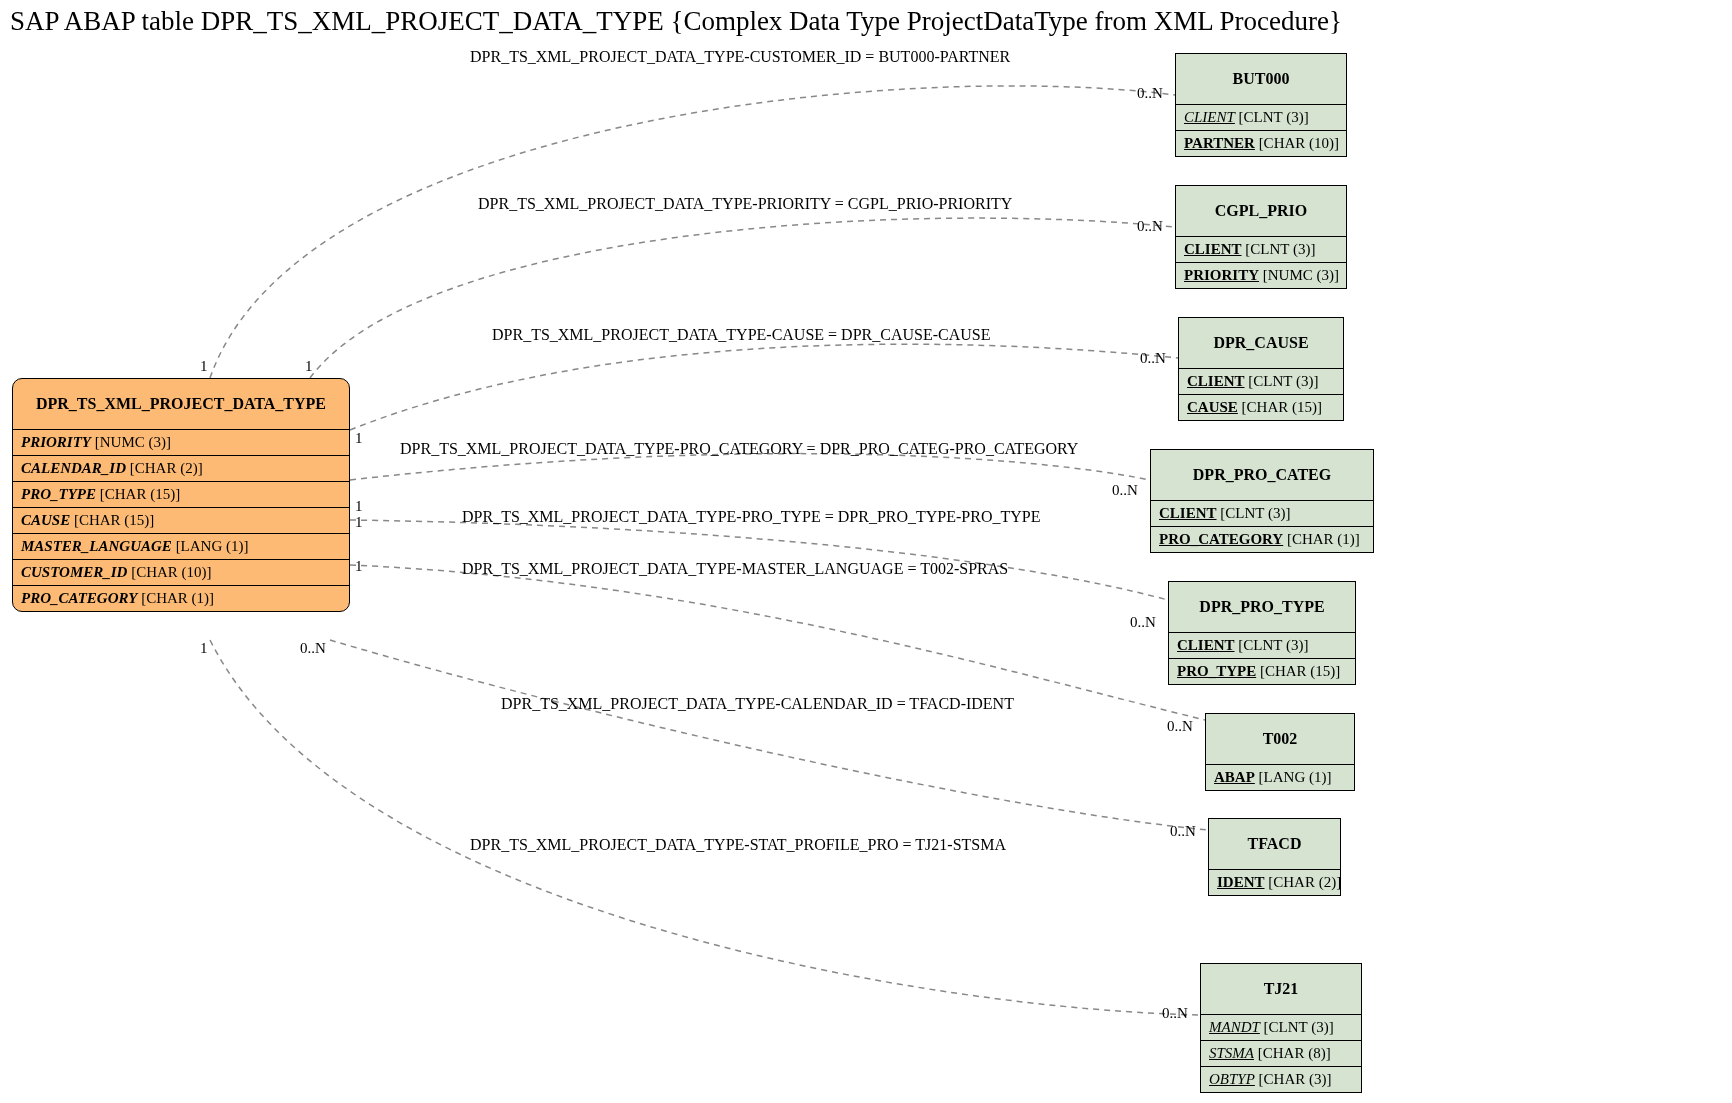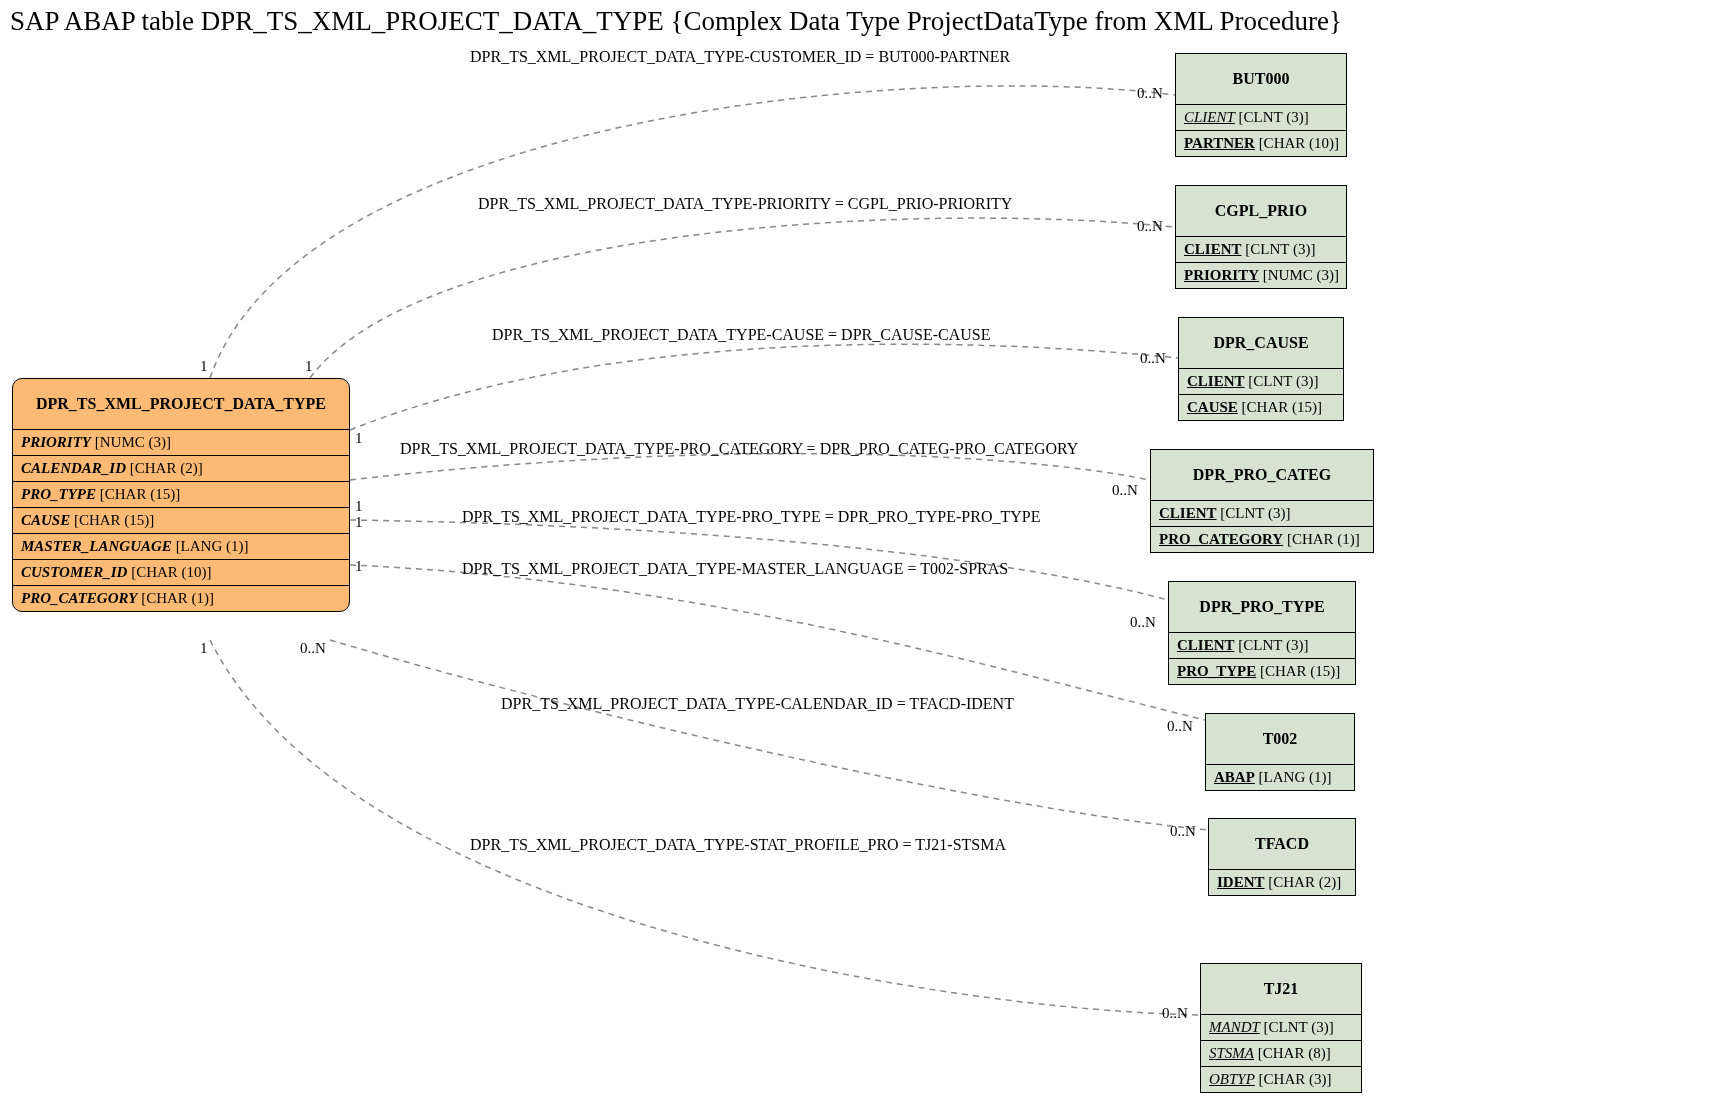--- a/index.html
+++ b/index.html
@@ -147,21 +147,21 @@
   <div class="entity-row"><span class="fld">PRO_TYPE</span> <span>[CHAR (15)]</span></div>
 </div>
 <div class="card" style="left:1130px; top:614px;">0..N</div>
 
 <div class="entity" style="left:1205px; top:713px; width:150px;">
   <div class="entity-header">T002</div>
   <div class="entity-row"><span class="fld">ABAP</span> <span>[LANG (1)]</span></div>
 </div>
 <div class="card" style="left:1167px; top:718px;">0..N</div>
 
-<div class="entity" style="left:1208px; top:818px; width:148px;">
+<div class="entity" style="left:1208px; top:818px; width:133px;">
   <div class="entity-header">TFACD</div>
   <div class="entity-row"><span class="fld">IDENT</span> <span>[CHAR (2)]</span></div>
 </div>
 <div class="card" style="left:1170px; top:823px;">0..N</div>
 
 <div class="entity" style="left:1200px; top:923px; width:162px;margin-top:40px;">
   <div class="entity-header">TJ21</div>
   <div class="entity-row"><span class="key-italic">MANDT</span> <span>[CLNT (3)]</span></div>
   <div class="entity-row"><span class="key-italic">STSMA</span> <span>[CHAR (8)]</span></div>
   <div class="entity-row"><span class="key-italic">OBTYP</span> <span>[CHAR (3)]</span></div>

